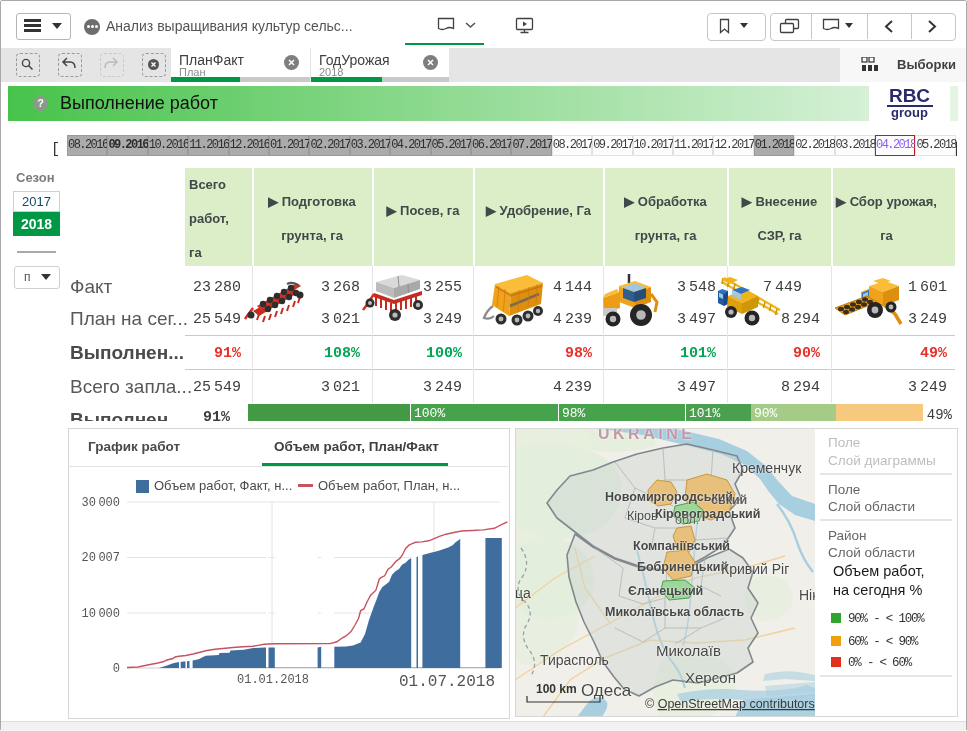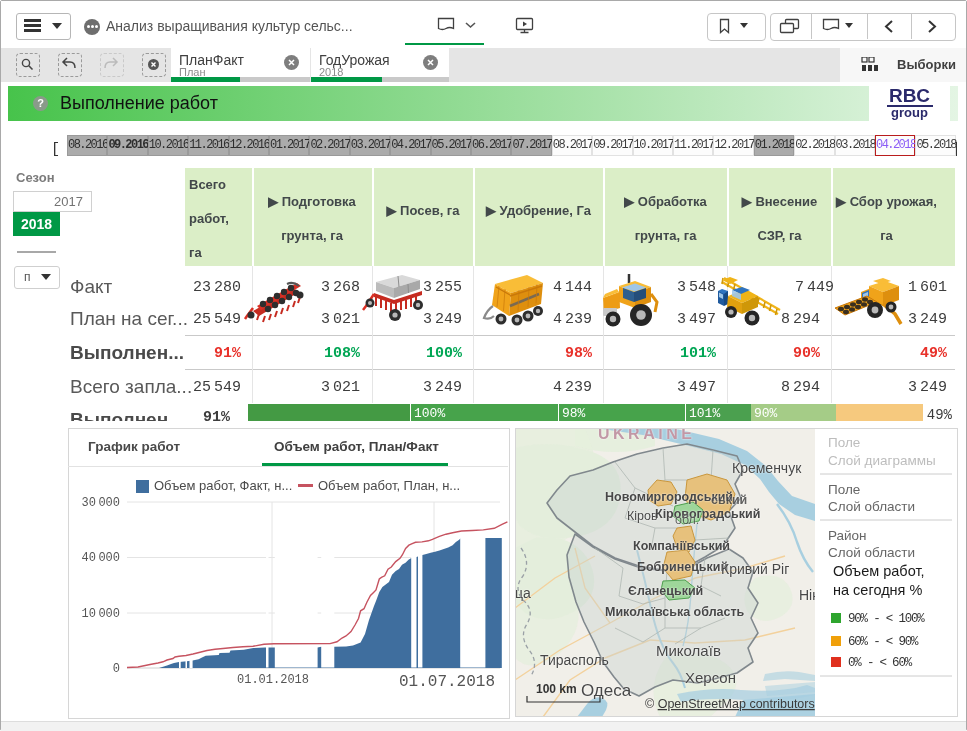--- a/index.html
+++ b/index.html
@@ -122,21 +122,21 @@
 <div class="abs" style="left:869px;top:86px;width:81px;height:35px;background:#fff;"></div>
 <div class="abs" style="left:869px;top:86px;width:81px;height:20px;font-size:19px;font-weight:bold;color:#2b2a6b;text-align:center;letter-spacing:0px;line-height:20px;">RBC</div>
 <div class="abs" style="left:887px;top:105px;width:46px;height:2px;background:#2b2a6b;"></div>
 <div class="abs" style="left:869px;top:106px;width:81px;height:14px;font-size:13px;font-weight:bold;color:#2b2a6b;text-align:center;line-height:14px;">group</div>
 
 <div class="abs mono" style="left:51px;top:141px;font-size:15px;color:#333;">[</div>
 <div class="abs mono" style="left:951px;top:141px;font-size:15px;color:#333;">]</div>
 <div id="tl"></div>
 
 <div class="abs" style="left:16px;top:170px;font-size:13px;font-weight:bold;color:#7b7b7b;">Сезон</div>
-<div class="abs" style="left:13px;top:191px;width:45px;height:19px;background:#fff;border:1px solid #d0d0d0;font-size:13px;color:#737373;text-align:center;line-height:19px;padding-left:32px;">2017</div>
+<div class="abs" style="left:13px;top:191px;width:45px;height:19px;background:#fff;border:1px solid #d0d0d0;font-size:13px;color:#0c4a6e;text-align:center;line-height:19px;">2017</div>
 <div class="abs" style="left:13px;top:212px;width:47px;height:24px;background:#009845;font-size:14px;font-weight:bold;color:#fff;text-align:center;line-height:24px;">2018</div>
 <div class="abs" style="left:17px;top:251px;width:39px;height:2px;background:#a8a8a8;"></div>
 <div class="abs" style="left:14px;top:266px;width:44px;height:21px;background:#fff;border:1px solid #cfcfcf;border-radius:3px;"></div>
 <div class="abs" style="left:24px;top:270px;font-size:12px;color:#555;">п</div>
 <div class="abs" style="left:41px;top:274px;width:0;height:0;border-left:5px solid transparent;border-right:5px solid transparent;border-top:6px solid #333;"></div>
 
 <div id="tbl"></div>
 
 <div class="abs" style="left:185px;top:168px;width:770px;height:98px;background:#dbeec7;"></div>
 <div class="abs" style="left:252px;top:168px;width:2px;height:98px;background:#fff;"></div>
@@ -203,21 +203,21 @@
 <div class="pct" style="left:367px;top:345px;color:#00a654;">100%</div>
 <div class="val" style="left:367px;top:379px;">3 249</div>
 <div class="val" style="left:497px;top:279px;">4 144</div>
 <div class="val" style="left:497px;top:311px;">4 239</div>
 <div class="pct" style="left:497px;top:345px;color:#e8312a;">98%</div>
 <div class="val" style="left:497px;top:379px;">4 239</div>
 <div class="val" style="left:621px;top:279px;">3 548</div>
 <div class="val" style="left:621px;top:311px;">3 497</div>
 <div class="pct" style="left:621px;top:345px;color:#00a654;">101%</div>
 <div class="val" style="left:621px;top:379px;">3 497</div>
-<div class="val" style="left:739px;top:279px;">7 449</div>
+<div class="val" style="left:707px;top:279px;">7 449</div>
 <div class="val" style="left:725px;top:311px;">8 294</div>
 <div class="pct" style="left:725px;top:345px;color:#e8312a;">90%</div>
 <div class="val" style="left:725px;top:379px;">8 294</div>
 <div class="val" style="left:852px;top:279px;">1 601</div>
 <div class="val" style="left:852px;top:311px;">3 249</div>
 <div class="pct" style="left:852px;top:345px;color:#e8312a;">49%</div>
 <div class="val" style="left:852px;top:379px;">3 249</div>
 <style>.tlc{top:135px;width:38.4px;height:19px;font-family:"Liberation Mono",monospace;font-size:12px;line-height:19px;text-align:center;letter-spacing:-1.55px;overflow:visible;white-space:nowrap;}</style>
 <div class="abs tlc" style="left:67.0px;background:#ababab;border:1px solid #9a9a9a;color:#2e2e2e;">08.2016</div>
 <div class="abs tlc" style="left:107.4px;background:#ababab;border:1px solid #9a9a9a;color:#2e2e2e;font-weight:bold;">09.2016</div>
@@ -370,21 +370,21 @@
 <div class="abs" style="left:68px;top:428px;width:440px;height:289px;border:1px solid #d6d6d6;background:#fff;"></div>
 <div class="abs" style="left:68px;top:466px;width:440px;height:1px;background:#e2e2e2;"></div>
 <div class="abs" style="left:88px;top:439px;font-size:13.5px;font-weight:bold;color:#4a4a4a;">График работ</div>
 <div class="abs" style="left:274px;top:439px;font-size:13.5px;font-weight:bold;color:#404040;">Объем работ, План/Факт</div>
 <div class="abs" style="left:262px;top:463px;width:186px;height:3px;background:#009845;"></div>
 <div class="abs" style="left:136px;top:480px;width:13px;height:13px;background:#3f6e9e;"></div>
 <div class="abs" style="left:154px;top:478px;font-size:13px;color:#4a4a4a;">Объем работ, Факт, н...</div>
 <div class="abs" style="left:298px;top:484px;width:15px;height:3px;background:#c65360;"></div>
 <div class="abs" style="left:318px;top:478px;font-size:13px;color:#4a4a4a;">Объем работ, План, н...</div>
 <div class="abs mono" style="left:70px;top:496px;width:50px;text-align:right;font-size:12px;color:#555;">30 000</div>
-<div class="abs mono" style="left:70px;top:551px;width:50px;text-align:right;font-size:12px;color:#555;">40 000</div>
+<div class="abs mono" style="left:70px;top:551px;width:50px;text-align:right;font-size:12px;color:#555;">20 007</div>
 <div class="abs mono" style="left:70px;top:607px;width:50px;text-align:right;font-size:12px;color:#555;">10 000</div>
 <div class="abs mono" style="left:70px;top:662px;width:50px;text-align:right;font-size:12px;color:#555;">0</div>
 <div class="abs mono" style="left:237px;top:673px;width:70px;text-align:center;font-size:12px;color:#555;">01.01.2018</div>
 <div class="abs mono" style="left:399px;top:673px;width:70px;text-align:center;font-size:16px;color:#555;">01.07.2018</div>
 <svg class="abs" style="left:68px;top:428px;" width="440" height="289" viewBox="0 0 440 289">
 <path d="M59 74 H432 M59 129.5 H432 M59 185 H432" stroke="#e4e4e4" stroke-width="1"></path>
 <path d="M204 74 V240 M366 74 V240" stroke="#e4e4e4" stroke-width="1"></path>
 <path d="M59 240 H432" stroke="#d0d0d0" stroke-width="1"></path>
 <path fill="#3f6e9e" d="M59 239.9 L91 239.9 L95 238.8 L99 237.5 L103 236 L106 234.9 L111 234 L119 233.3 L124.6 232.5 L130.6 231.3 L134 229.5 L137.7 227.7 L150.8 227 L151.5 224.9 L161.5 224.7 L162.5 222.5 L175.8 221.8 L185.3 220.1 L197 219.4 L249.6 219.4 L253.2 218.8 L266.3 218.8 L278 218.6 L285 217.5 L292.6 214.6 L297 206 L301 192 L306 178 L308 173 L311.3 164 L314.4 159 L317.7 156.5 L321 154 L324 146.7 L327.7 143 L331 141 L334 136.8 L337.5 134.7 L340.8 131.4 L343 130.3 L348.5 129 L354.4 127 L358.3 126 L362.7 124.8 L367 123.7 L371.5 122.6 L375.8 120.9 L380.2 119.4 L384.6 117.2 L387.9 113.9 L391.2 111.7 L392.2 110.6 L417.4 110 L433.8 109.9 L433.8 240 L59 240 z"></path>
 <g fill="#fff">

